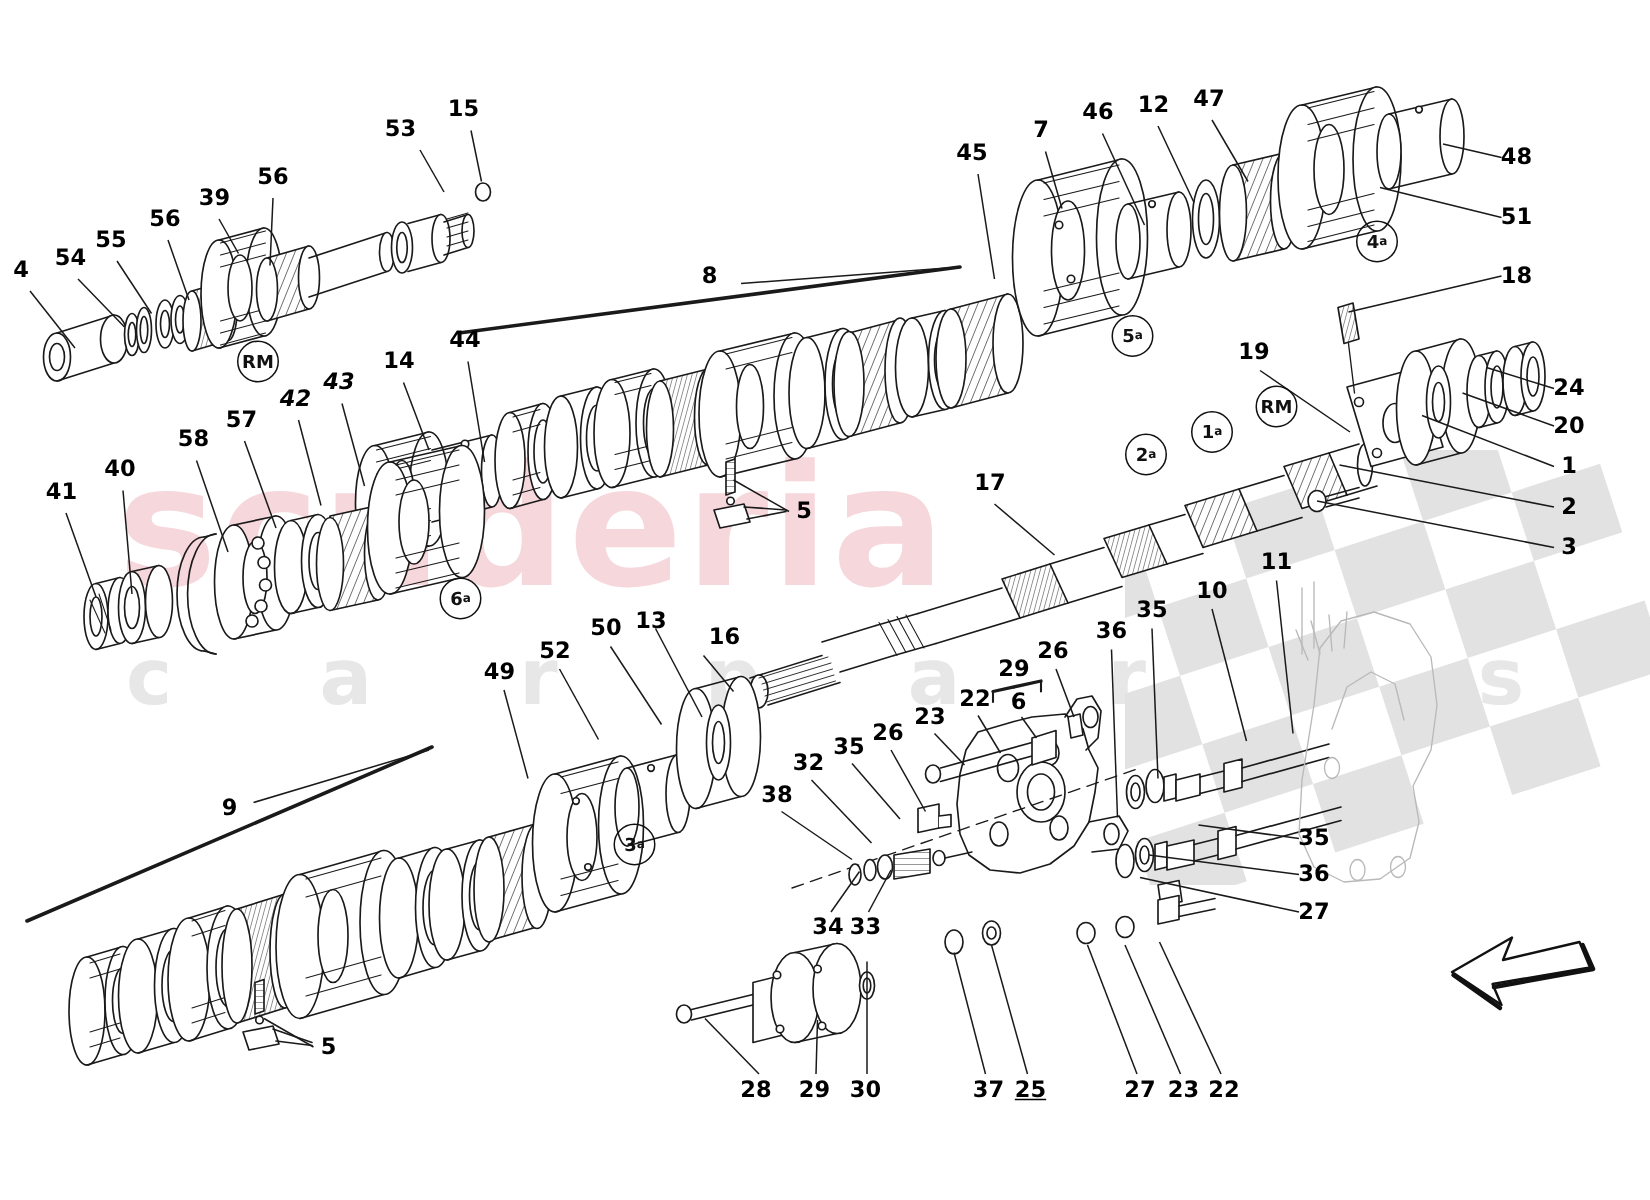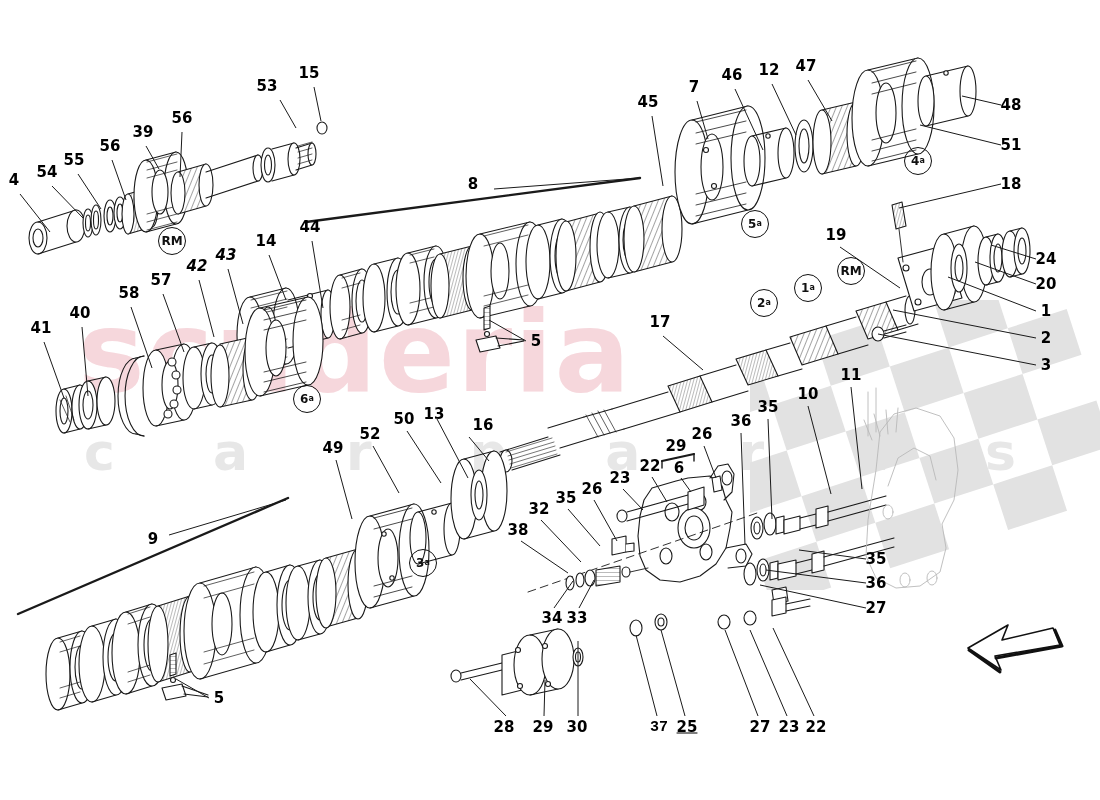--- a/index.html
+++ b/index.html
@@ -808,21 +808,21 @@
       <div class="lbl" style="left: 650px; top: 466px;">22</div>
       <div class="lbl" style="left: 592px; top: 489px;">26</div>
       <div class="lbl" style="left: 566px; top: 498px;">35</div>
       <div class="lbl" style="left: 539px; top: 509px;">32</div>
       <div class="lbl" style="left: 518px; top: 530px;">38</div>
       <div class="lbl" style="left: 552px; top: 618px;">34</div>
       <div class="lbl" style="left: 577px; top: 618px;">33</div>
       <div class="lbl" style="left: 504px; top: 727px;">28</div>
       <div class="lbl" style="left: 543px; top: 727px;">29</div>
       <div class="lbl" style="left: 577px; top: 727px;">30</div>
-      <div class="lbl" style="left: 659px; top: 727px; font-family: Liberation Mono, monospace;">37</div>
+      <div class="lbl" style="left: 659px; top: 727px;">37</div>
       <div class="lbl" style="left: 687px; top: 727px; text-decoration: underline;">25</div>
       <div class="lbl" style="left: 760px; top: 727px;">27</div>
       <div class="lbl" style="left: 789px; top: 727px;">23</div>
       <div class="lbl" style="left: 816px; top: 727px;">22</div>
       <div class="lbl" style="left: 876px; top: 559px;">35</div>
       <div class="lbl" style="left: 876px; top: 583px;">36</div>
       <div class="lbl" style="left: 876px; top: 608px;">27</div>
     </div>
 
   <div id="badges">

